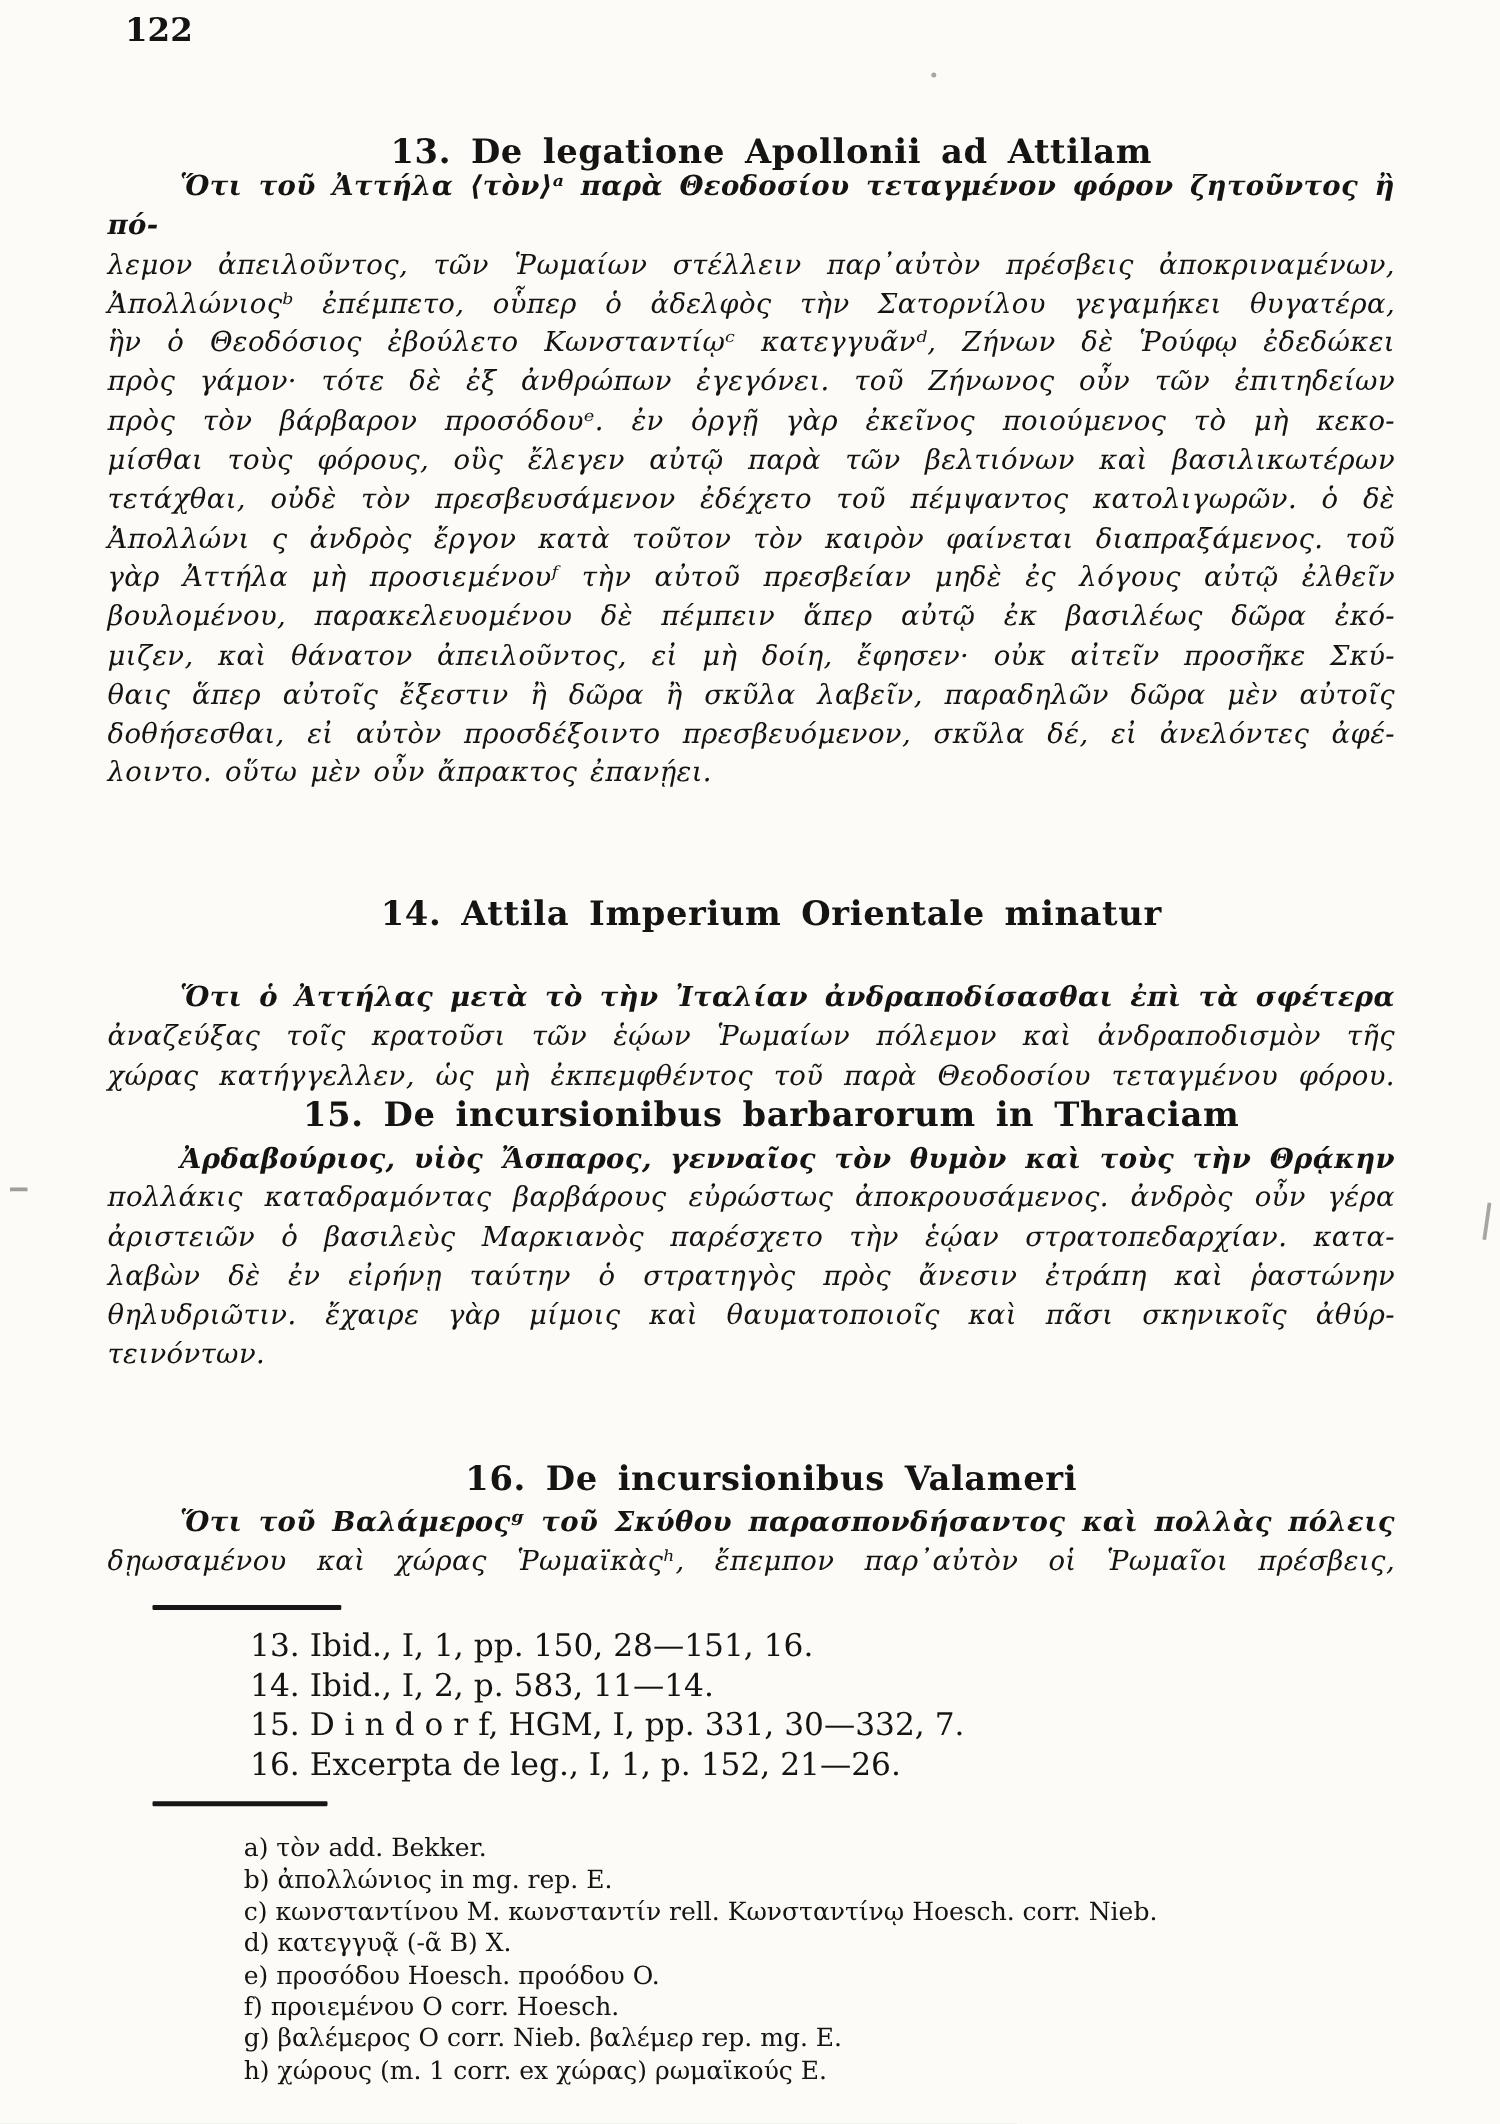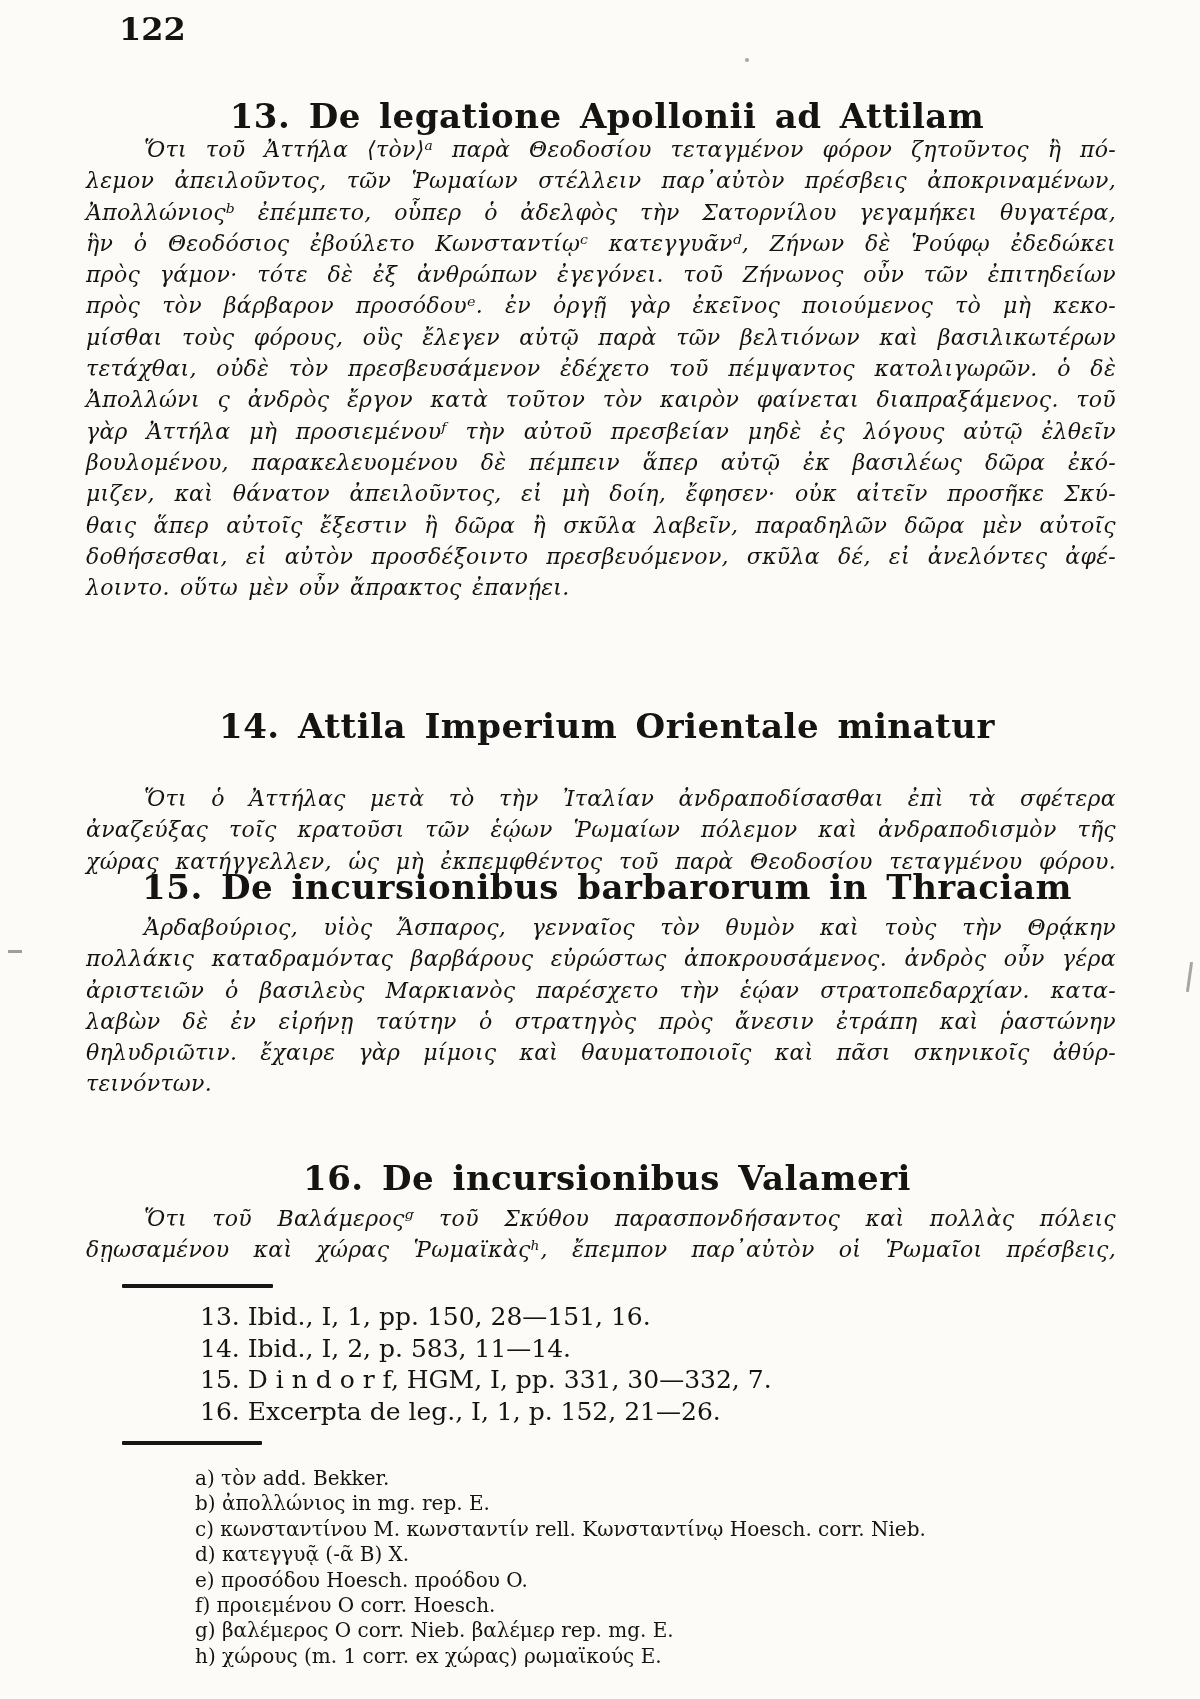--- a/index.html
+++ b/index.html
@@ -6,44 +6,44 @@
   .page {
     position:relative;
     width:1200px; height:1699px;
     margin:0 auto;
     background:#fcfbf8;
     color:#151413;
     overflow:hidden;
     font-family:"DejaVu Serif","DejaVu Sans",serif;
   }
   .pagenum {
-    position:absolute; left:119px; top:10px;
-    font-size:32px; font-weight:bold;
+    position:absolute; left:100px; top:10px;
+    font-size:26px; font-weight:bold;
     font-family:"DejaVu Serif",serif;
   }
   .block { position:absolute; left:86px; width:1030px; }
   h2.sect {
-    margin:6px; text-align:center;
-    font-size:34px; font-weight:bold;
+    margin:16px; text-align:center;
+    font-size:27px; font-weight:bold;
     letter-spacing:0.5px; word-spacing:6px;
     font-family:"DejaVu Serif",serif;
   }
   .gpara {
     font-style:italic;
     font-size:22px;
     line-height:31.3px;
     letter-spacing:0.3px;
     word-spacing:3px;
   }
   .gpara .gline {
     text-align:justify;
     text-align-last:justify;
     -moz-text-align-last:justify;
   }
-  .gpara .gline:first-child { text-indent:58px; }
+  .gpara .gline:first-child { text-indent:58px;font-weight:bold; }
   .gpara.end-left .gline:last-child { text-align-last:left; -moz-text-align-last:left; }
   .fnrule {
     position:absolute; left:122px; height:4px;
     background:#171717; border-radius:1px;
   }
   .footnotes {
     padding-left:114px;
     font-size:25px; line-height:31.5px;
     font-family:"DejaVu Serif",serif;
   }

